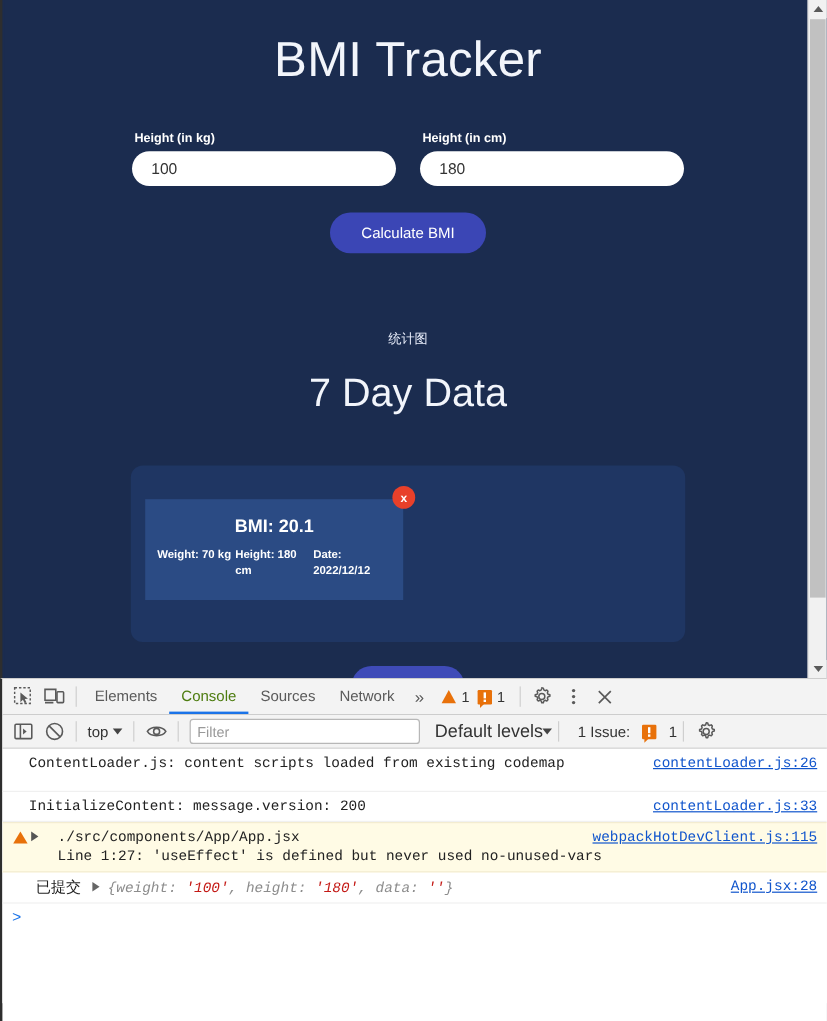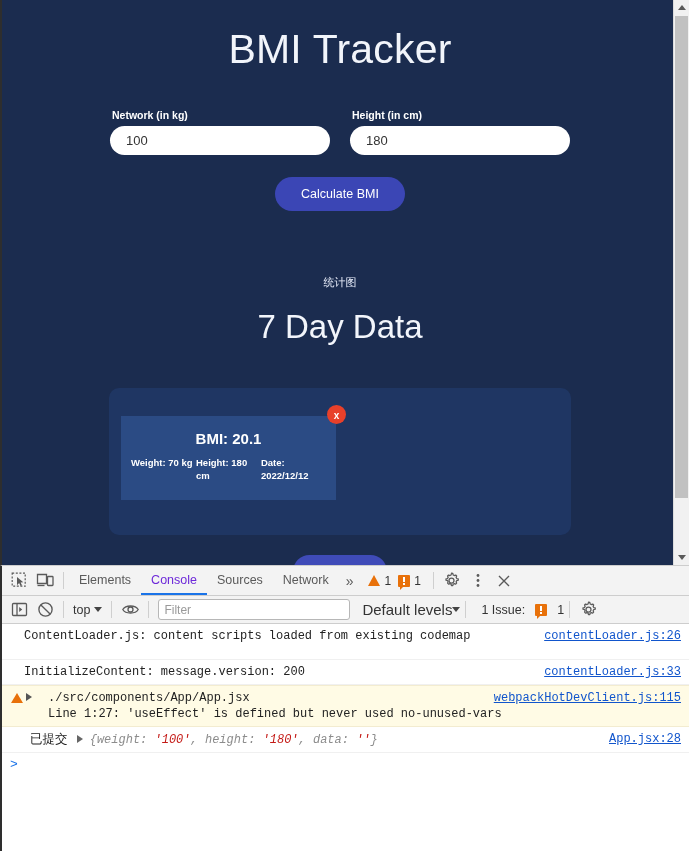--- a/index.html
+++ b/index.html
@@ -243,21 +243,21 @@
     font-size: 12.5px;
     color: #5a5a5a;
     padding: 0 10px;
     height: 29px;
     line-height: 29px;
     cursor: pointer;
     box-sizing: border-box;
     white-space: nowrap;
   }
   .dt-tab.active {
-    color: #6d28d9;
+    color: #4d7c0f;
     border-bottom: 2px solid #1a73e8;
   }
   .dt-more {
     font-size: 14px;
     color: #5a5a5a;
     padding: 0 7px;
     cursor: pointer;
   }
   .dt-count {
     font-size: 12px;
@@ -452,21 +452,21 @@
 </head>
 <body>
 
 <div id="viewport">
   <div id="page-scroll-area">
 
     <h1 class="app-title">BMI Tracker</h1>
 
     <div class="form-row">
       <div class="field">
-        <label class="field-label">Network (in kg)</label>
+        <label class="field-label">Height (in kg)</label>
         <input class="field-input" type="text" value="100" style="">
       </div>
       <div class="field">
         <label class="field-label">Height (in cm)</label>
         <input class="field-input" type="text" value="180" style="">
       </div>
     </div>
 
     <div class="calc-wrap">
       <button class="btn-primary">Calculate BMI</button>

